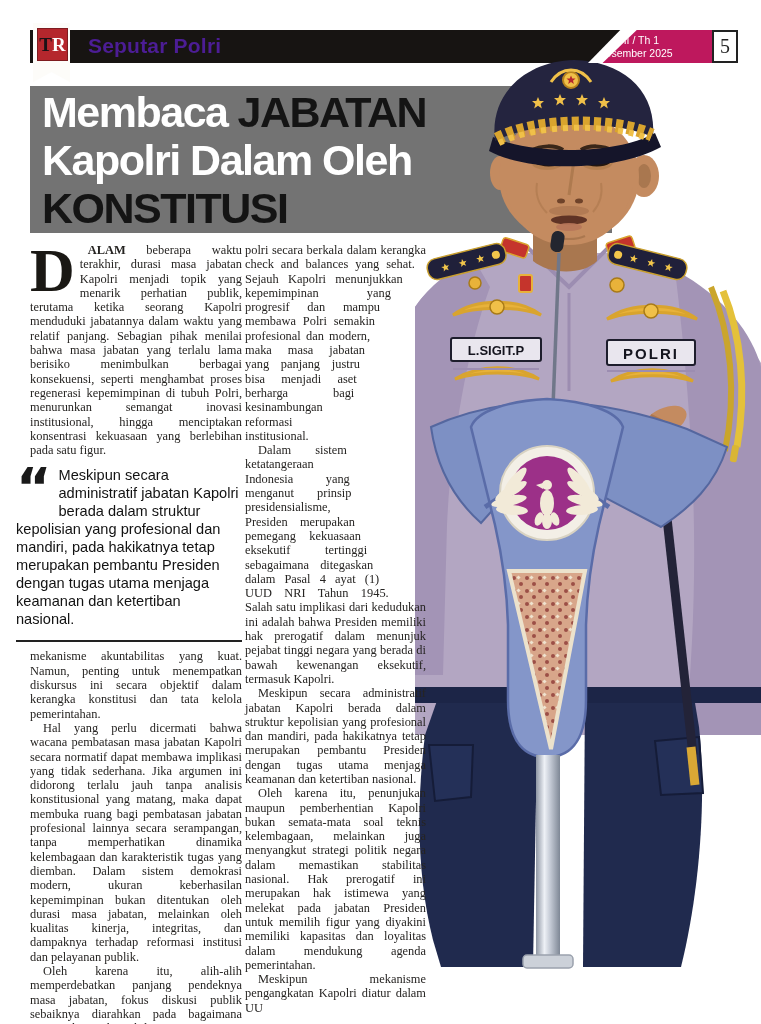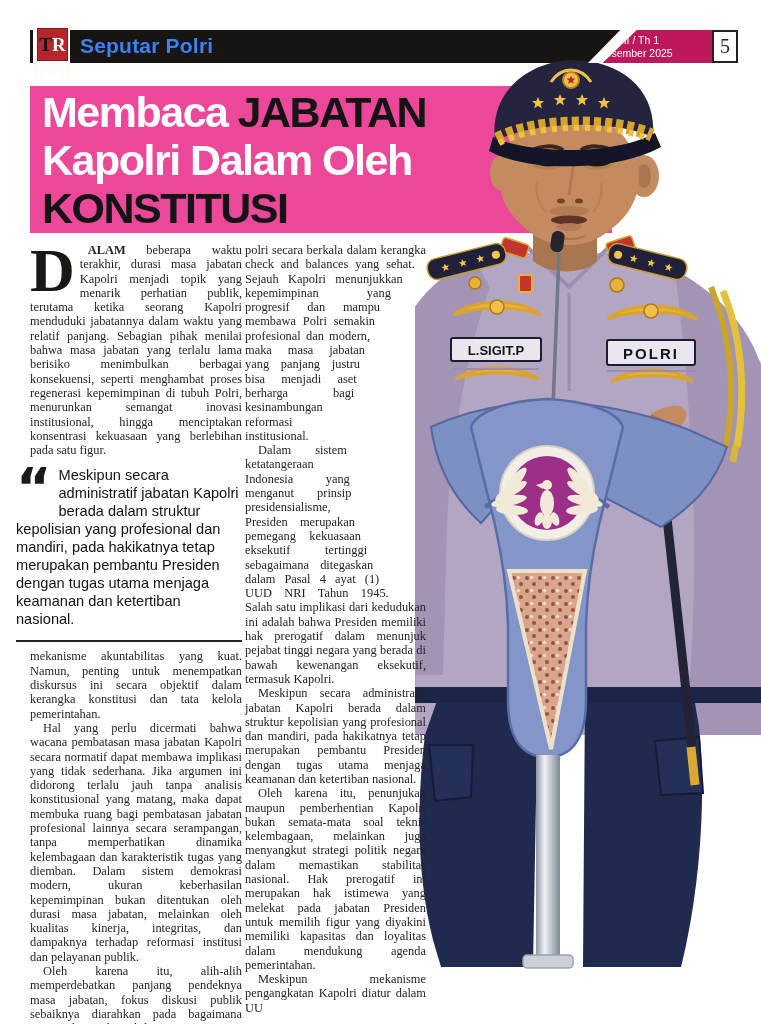--- a/index.html
+++ b/index.html
@@ -1,41 +1,41 @@
 <!DOCTYPE html>
 <html><head>
 <meta charset="utf-8">
 <style>
   html,body{margin:0;padding:0;background:#ffffff;}
   .page{position:relative;width:761px;height:1024px;background:#fff;overflow:hidden;
         font-family:"Liberation Serif", serif;color:#262422;}
 
   
   .topbar{position:absolute;left:30px;top:30px;width:682px;height:33px;background:#171412;}
-  .section-title{position:absolute;left:80px;top:34px;color:#3b82f6;
+  .section-title{position:absolute;left:88px;top:34px;color:#4c1d95;
         font-family:"Liberation Sans",sans-serif;font-weight:bold;font-size:21px;letter-spacing:.2px;z-index:4;}
   .flag-white{position:absolute;left:588px;top:30px;width:124px;height:33px;background:#fff;
         clip-path:polygon(26% 0,100% 0,100% 100%,0 100%);z-index:3;}
   .flag-red{position:absolute;left:598px;top:30px;width:114px;height:33px;background:#be185d;
         clip-path:polygon(34% 0,100% 0,100% 100%,4% 100%);z-index:4;
         font-family:"Liberation Sans",sans-serif;color:#fff;font-size:10.5px;line-height:1.25;
         text-align:left;box-sizing:border-box;padding:4px 8px 8px 0;}
   .page-num{position:absolute;left:712px;top:30px;width:22px;height:29px;background:#fff;
         border:2px solid #222;z-index:4;display:flex;align-items:center;justify-content:center;
         font-family:"Liberation Serif",serif;font-size:20px;color:#222;}
   .ribbon{position:absolute;left:33px;top:23px;width:37px;height:59px;background:#fdfcf9;
         clip-path:polygon(0 0,100% 0,100% 100%,50% 83%,0 100%);z-index:5;
         filter:drop-shadow(0 0 1.5px rgba(190,80,70,.9));}
   .tr-box{position:absolute;left:4px;top:5px;width:29px;height:31px;background:#b5272d;
         border:1px solid #7e1b1f;display:flex;align-items:center;justify-content:center;
         font-family:"Liberation Serif",serif;font-weight:bold;font-size:19px;}
   .tr-t{color:#1c1216;} .tr-r{color:#ffffff;}
 
   
-  .headline{position:absolute;left:30px;top:86px;width:582px;height:147px;background:#ec4899;z-index:1;
+  .headline{position:absolute;left:30px;top:86px;width:582px;height:147px;background:#737373;z-index:1;
         font-family:"Liberation Sans",sans-serif;font-weight:bold;font-size:43px;line-height:48px;
         letter-spacing:-1.5px;padding:2px 0 0 12px;box-sizing:border-box;white-space:nowrap;}
   .hl-white{color:#ffffff;} .hl-black{color:#141414;}
   .hl-gap{display:inline-block;width:10px;}
 
   
   .photo{position:absolute;left:355px;top:55px;width:406px;height:969px;z-index:2;}
 
   
   .col{position:absolute;top:243px;font-size:12.4px;line-height:14.3px;text-align:justify;z-index:3;}

